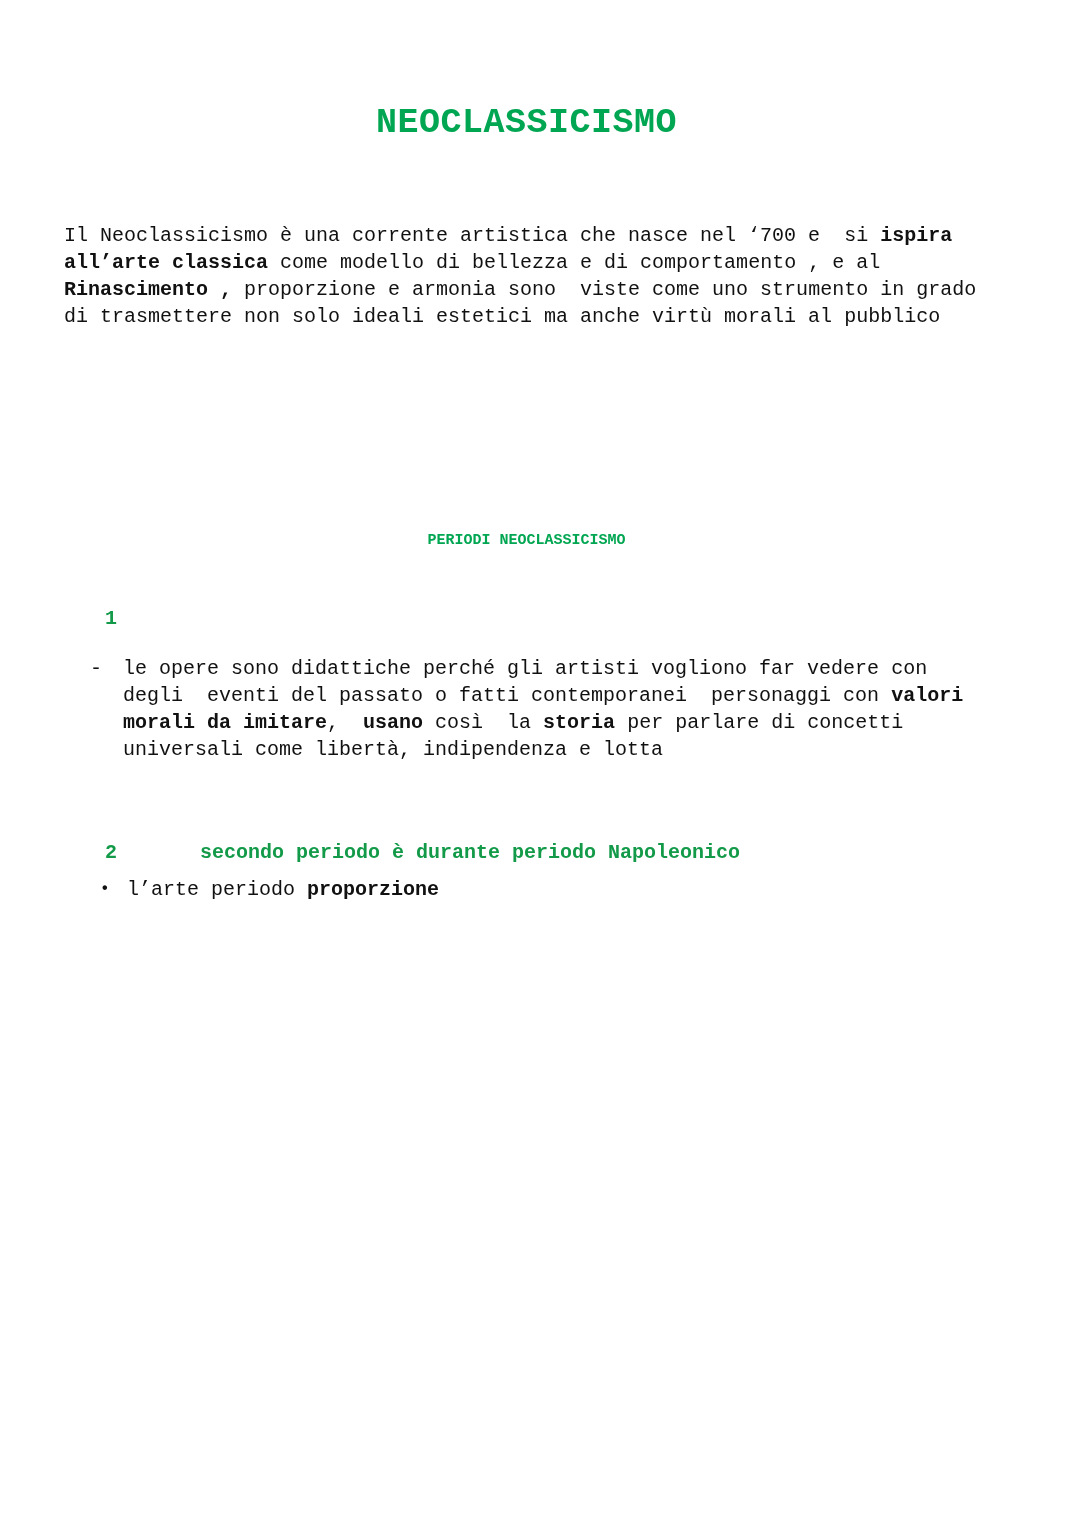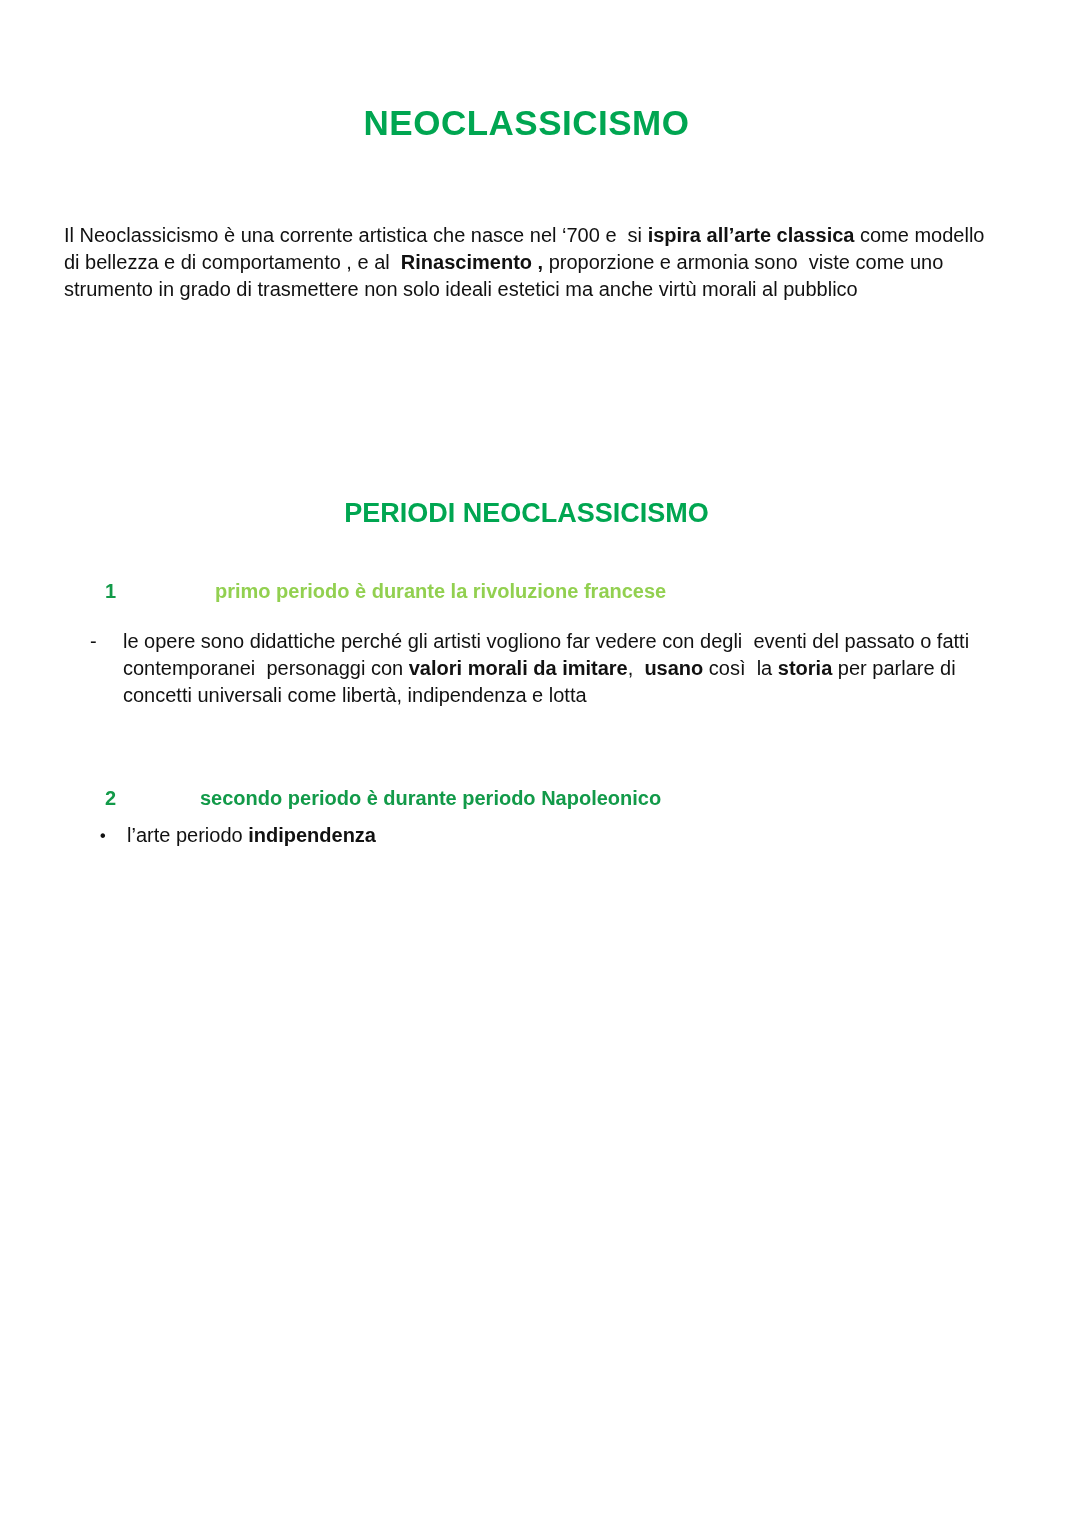--- a/index.html
+++ b/index.html
@@ -6,21 +6,21 @@
   html, body {
     margin: 0;
     padding: 0;
     background: #ffffff;
   }
   .page {
     position: relative;
     width: 1080px;
     height: 1527px;
     background: #ffffff;
-    font-family: Liberation Sans, sans-serif;
+    font-family: Liberation Mono, monospace;
     color: #111111;
     overflow: hidden;
   }
   .content {
     padding: 0 91px 0 64px; 
   }
   .title {
     margin: 0;
     padding-top: 103px;
     text-align: center;
@@ -36,21 +36,21 @@
     font-size: 20px;
     line-height: 27px;
   }
   .intro span, .bullet-text span, .b {
     white-space: pre-wrap; 
   }
   .b { font-weight: bold; }
   .periods-heading {
     margin: 197px 0 0 0;
     text-align: center;
-    font-size: 27px;
+    font-size: 15px;
     line-height: 27px;
     font-weight: bold;
     color: var(--green-title, #00A651);
   }
   .period-heading {
     display: flex;
     align-items: baseline;
     font-size: 20px;
     line-height: 27px;
     font-weight: bold;
@@ -89,32 +89,31 @@
   <div class="content">
 
     <h1 class="title">NEOCLASSICISMO</h1>
 
     <p class="intro"><span>Il Neoclassicismo è una corrente artistica che nasce nel ‘700 e  si </span><span class="b">ispira all’arte classica</span><span> come modello di bellezza e di comportamento , e al  </span><span class="b">Rinascimento ,</span><span> proporzione e armonia sono  viste come uno strumento in grado di trasmettere non solo ideali estetici ma anche virtù morali al pubblico</span></p>
 
     <h2 class="periods-heading">PERIODI NEOCLASSICISMO</h2>
 
     <div class="period-heading p1">
       <span class="num">1</span>
-      <span class="ph">primo periodo è durante la rivoluzione francese</span>
     </div>
 
     <div class="bullet bullet1">
       <span class="marker">-</span>
       <div class="bullet-text"><span>le opere sono didattiche perché gli artisti vogliono far vedere con degli  eventi del passato o fatti contemporanei  personaggi con </span><span class="b">valori morali da imitare</span><span>,  </span><span class="b">usano</span><span> così  la </span><span class="b">storia</span><span> per parlare di concetti universali come libertà, indipendenza e lotta</span></div>
     </div>
 
     <div class="period-heading p2">
       <span class="num">2</span>
       <span class="ph">secondo periodo è durante periodo Napoleonico</span>
     </div>
 
     <div class="bullet bullet2">
       <span class="marker">•</span>
-      <div class="bullet-text"><span>l’arte periodo </span><span class="b">indipendenza</span></div>
+      <div class="bullet-text"><span>l’arte periodo </span><span class="b">proporzione</span></div>
     </div>
 
   </div>
 </div>
 
 </body></html>

